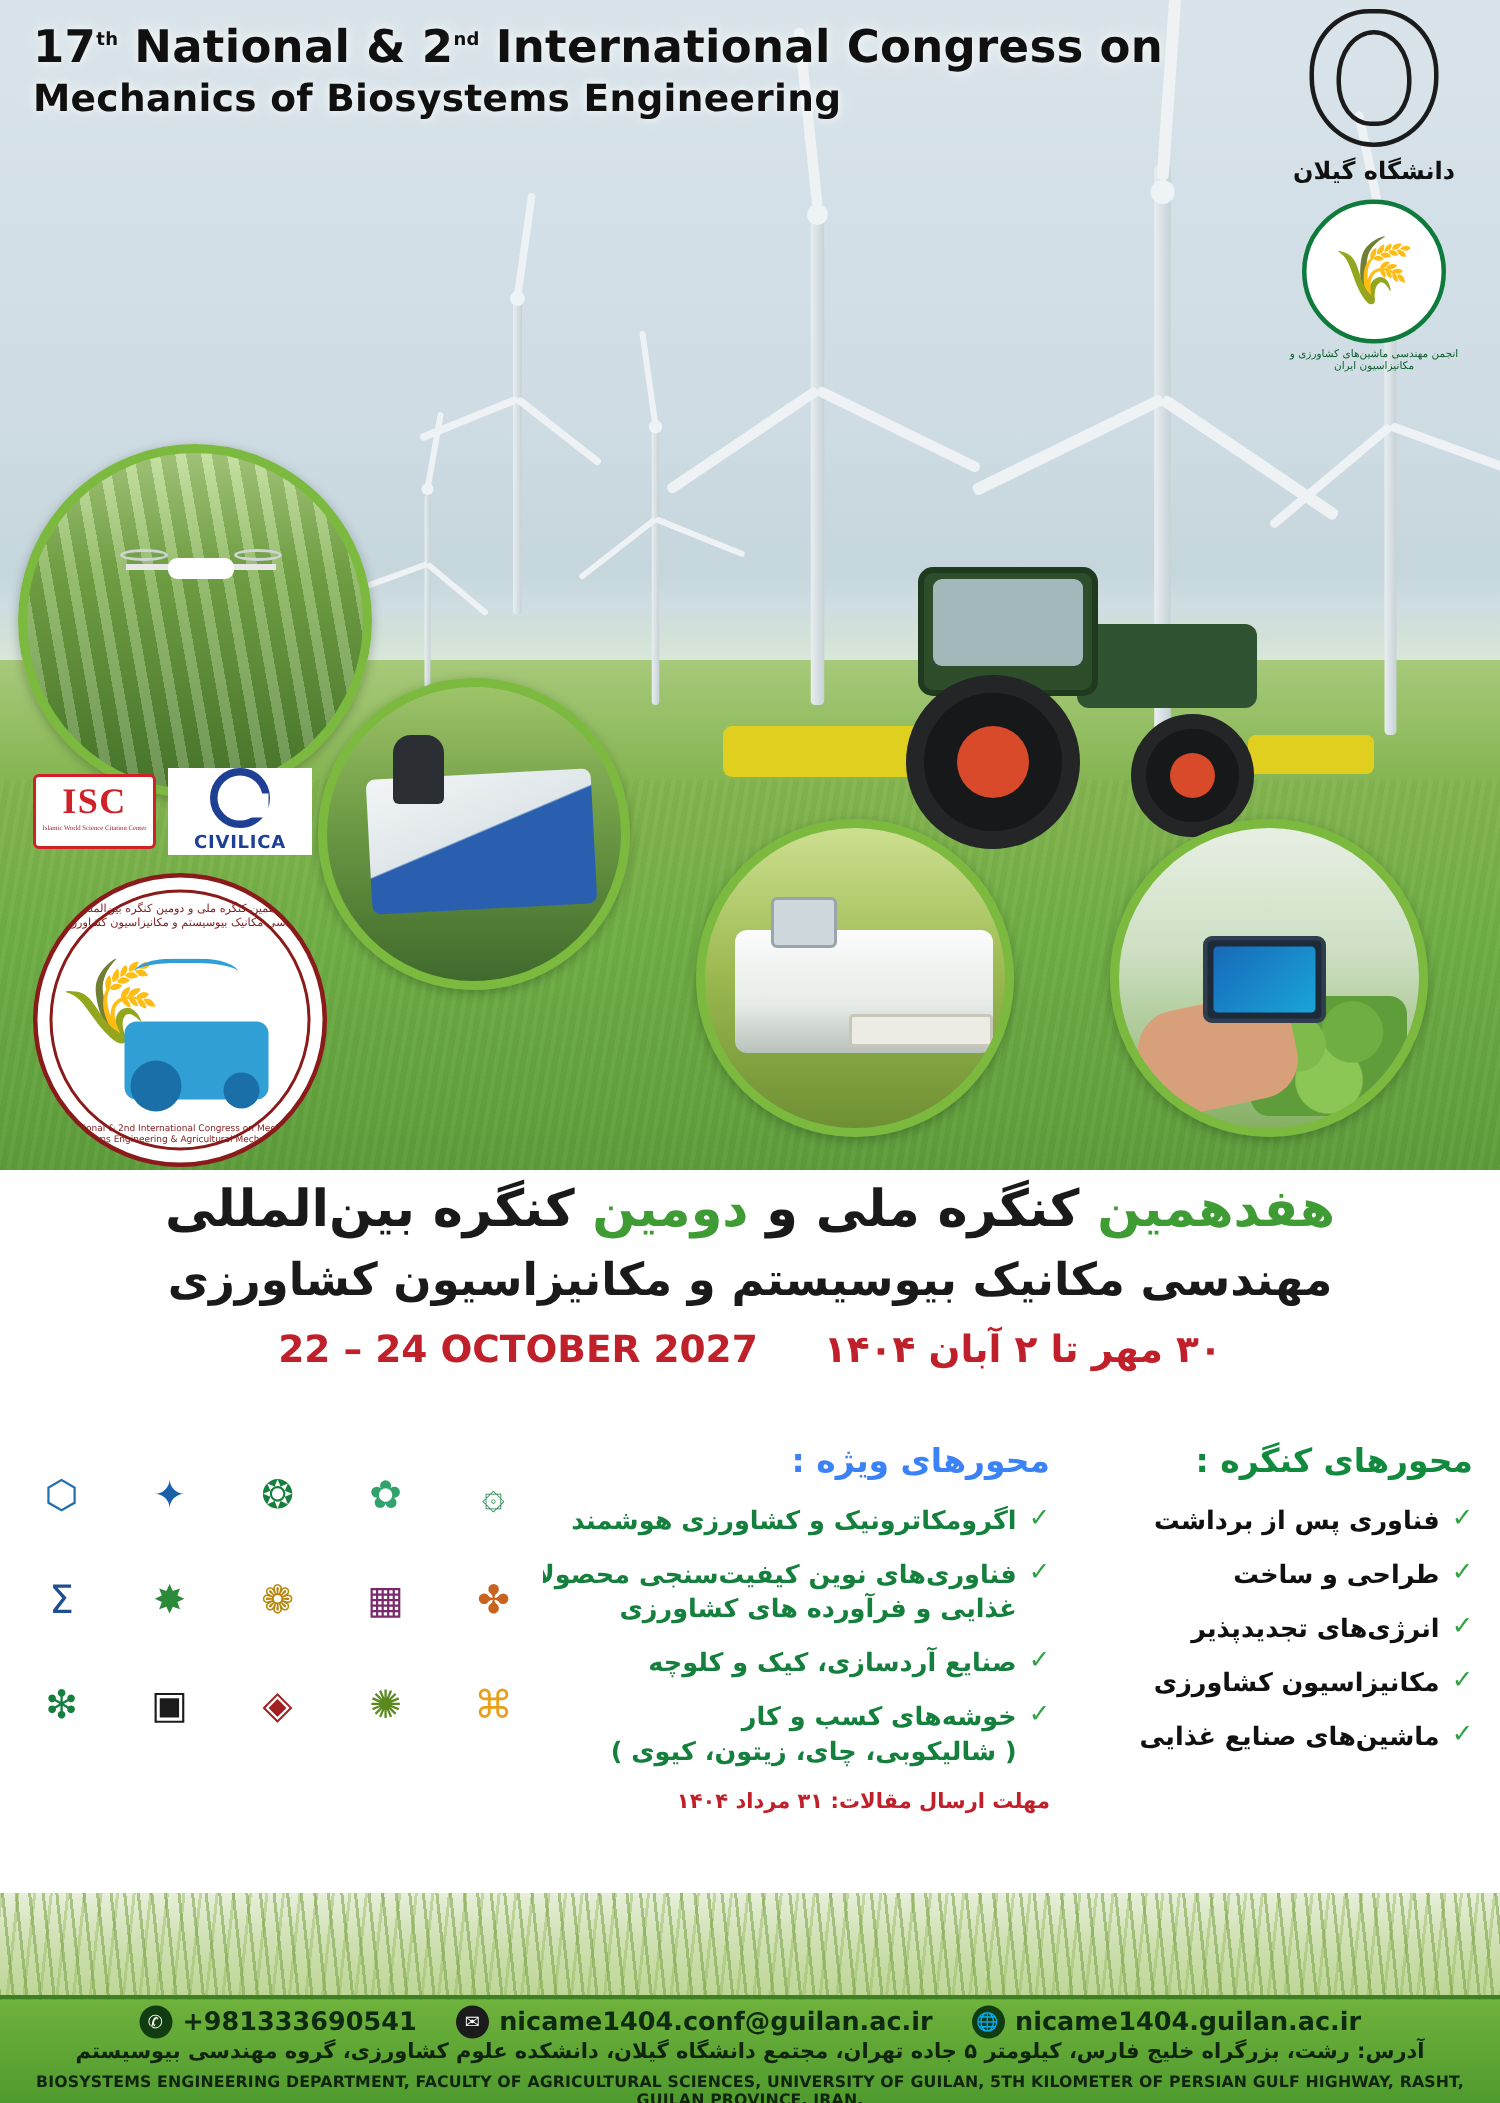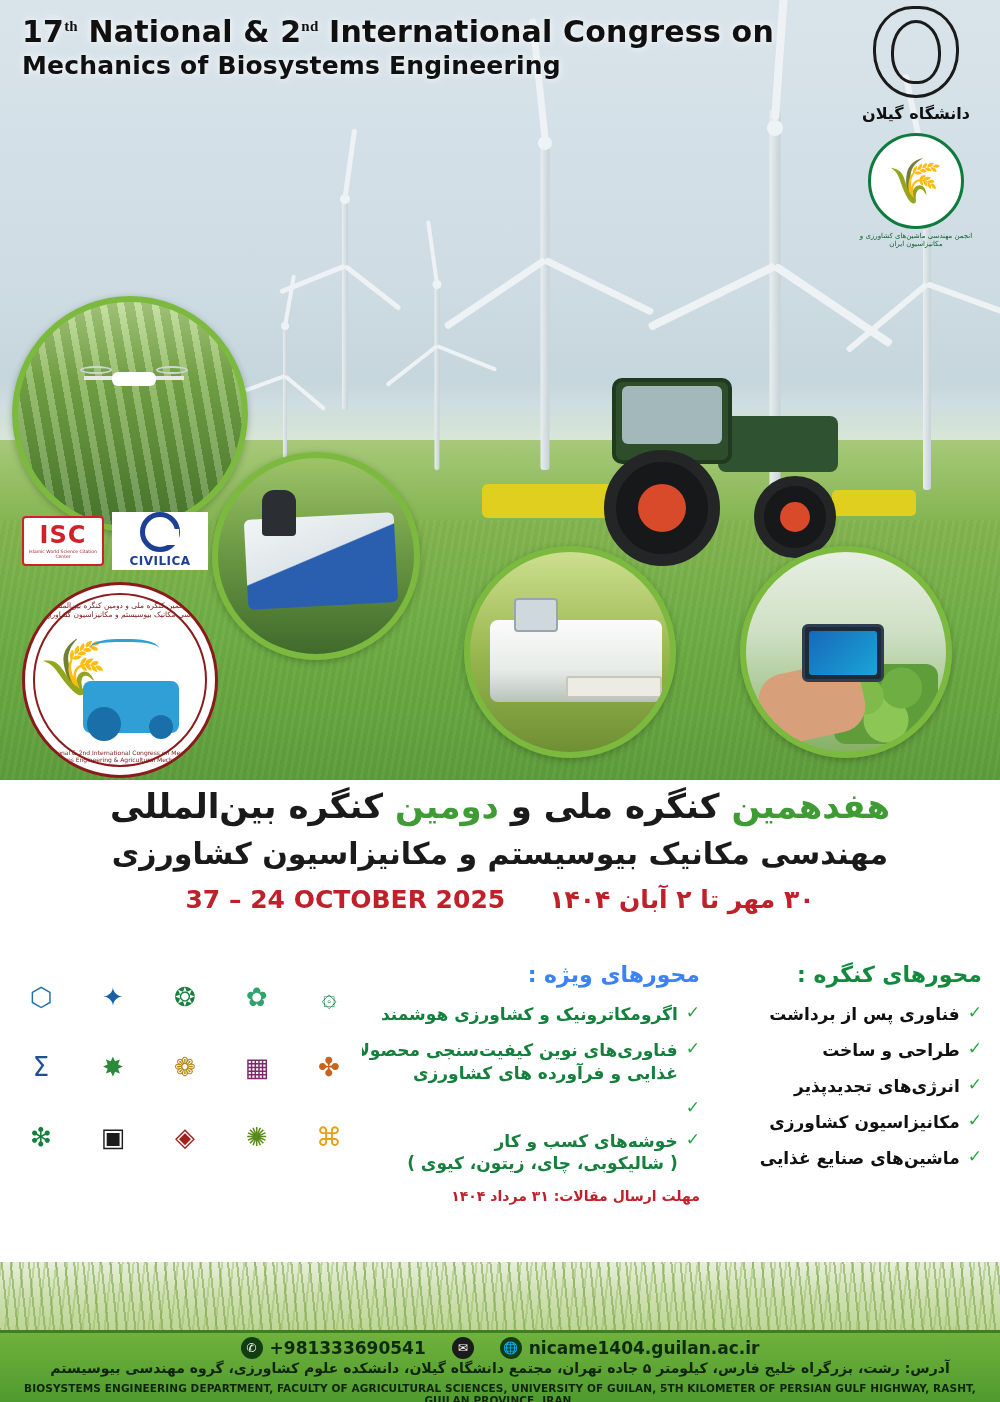--- a/index.html
+++ b/index.html
@@ -49,21 +49,21 @@
   }
 
   
   .title-en {
     position:absolute; left:22px; top:14px; width:840px;
     color:#101010; line-height:1.22; letter-spacing:.2px;
     font-weight:bold; font-size:25px;
     text-shadow: 0 0 6px rgba(255,255,255,.75), 0 0 14px rgba(255,255,255,.55);
   }
   .title-en .big { font-size:30px; }
-  .title-en sup { font-size:15px;font-family:Liberation Serif, serif; }
+  .title-en sup { font-size:12px; }
 
   
   .uni-logo {
     position:absolute; right:14px; top:6px; width:140px; height:235px;
     text-align:center;
   }
   .uni-logo .emblem {
     width:86px; height:92px; margin:0 auto; position:relative;
   }
   .uni-logo .emblem .ring {
@@ -146,21 +146,21 @@
   .tractor .wheel-b { position:absolute; left:122px; top:78px; width:116px; height:116px; border-radius:50%; background:#17181a; border:12px solid #232527; }
   .tractor .wheel-b .rim { position:absolute; inset:22px; border-radius:50%; background:#d94a2b; }
   .tractor .wheel-f { position:absolute; left:272px; top:104px; width:82px; height:82px; border-radius:50%; background:#17181a; border:10px solid #232527; }
   .tractor .wheel-f .rim { position:absolute; inset:16px; border-radius:50%; background:#d94a2b; }
   .tractor .mower { position:absolute; left:0px; top:112px; width:160px; height:34px; background:#e0cf1f; border-radius:6px; }
   .tractor .mower2 { position:absolute; left:350px; top:118px; width:84px; height:26px; background:#e0cf1f; border-radius:5px; }
 
   
   .isc {
     position:absolute; left:22px; top:516px; width:82px; height:50px;
-    background:#fff; border:2px solid #cf2127; border-radius:4px; text-align:center;
+    background:#fff; border:2px solid #cf2127; border-radius:4px; text-align:center;font-family:Liberation Serif, serif;
   }
   .isc .t { color:#cf2127; font-weight:bold; font-size:24px; line-height:1; padding-top:5px; letter-spacing:1px; }
   .isc .s { color:#9b2226; font-size:4.5px; line-height:1.2; padding:2px 2px 0; }
   .civ {
     position:absolute; left:112px; top:512px; width:96px; height:58px; background:#fff;
     text-align:center;
   }
   .civ .mark {
     width:40px; height:40px; margin:0 auto; border:5px solid #1d3f94; border-radius:50%;
     position:relative;
@@ -397,21 +397,21 @@
     </div>
   </div>
 
   <div class="fa-block">
     <div class="fa-line1">
       <span class="grn">هفدهمین</span><span> کنگره ملی و </span><span class="grn">دومین</span><span> کنگره بین‌المللی</span>
     </div>
     <div class="fa-line2">مهندسی مکانیک بیوسیستم و مکانیزاسیون کشاورزی</div>
     <div class="dates">
       <span class="fa-date">۳۰ مهر تا ۲ آبان ۱۴۰۴</span>
-      <span class="en-date">37 – 24 OCTOBER 2025</span>
+      <span class="en-date">22 – 24 OCTOBER 2027</span>
     </div>
   </div>
 
   <div class="cols">
 
     <div class="col-right">
       <div class="col-head">محورهای کنگره :</div>
       <div class="axis-item">
         <span class="tick">✓</span>
         <span class="txt">فناوری پس از برداشت</span>
@@ -439,20 +439,21 @@
       <div class="axis-item">
         <span class="tick">✓</span>
         <span class="txt">اگرومکاترونیک و کشاورزی هوشمند</span>
       </div>
       <div class="axis-item">
         <span class="tick">✓</span>
         <span class="txt" style="white-space:pre-line;">فناوری‌های نوین کیفیت‌سنجی محصولات غذایی و فرآورده های کشاورزی</span>
       </div>
       <div class="axis-item">
         <span class="tick">✓</span>
+        <span class="txt">صنایع آردسازی، کیک و کلوچه</span>
       </div>
       <div class="axis-item">
         <span class="tick">✓</span>
         <span class="txt" style="white-space:pre-line;">خوشه‌های کسب و کار
 ( شالیکوبی، چای، زیتون، کیوی )</span>
       </div>
       <div class="deadline">مهلت ارسال مقالات: ۳۱ مرداد ۱۴۰۴</div>
     </div>
   </div>
 
@@ -515,20 +516,21 @@
   </div>
   <div class="footer-bar"></div>
 
   <div class="contact-row">
     <span class="ci">
       <span class="ico phone">✆</span>
       <span>+981333690541</span>
     </span>
     <span class="ci">
       <span class="ico mail">✉</span>
+      <span>nicame1404.conf@guilan.ac.ir</span>
     </span>
     <span class="ci">
       <span class="ico web">🌐</span>
       <span>nicame1404.guilan.ac.ir</span>
     </span>
   </div>
 
   <div class="addr-fa">آدرس: رشت، بزرگراه خلیج فارس، کیلومتر ۵ جاده تهران، مجتمع دانشگاه گیلان، دانشکده علوم کشاورزی، گروه مهندسی بیوسیستم</div>
   <div class="addr-en">BIOSYSTEMS ENGINEERING DEPARTMENT, FACULTY OF AGRICULTURAL SCIENCES, UNIVERSITY OF GUILAN, 5TH KILOMETER OF PERSIAN GULF HIGHWAY, RASHT, GUILAN PROVINCE, IRAN.</div>
 

